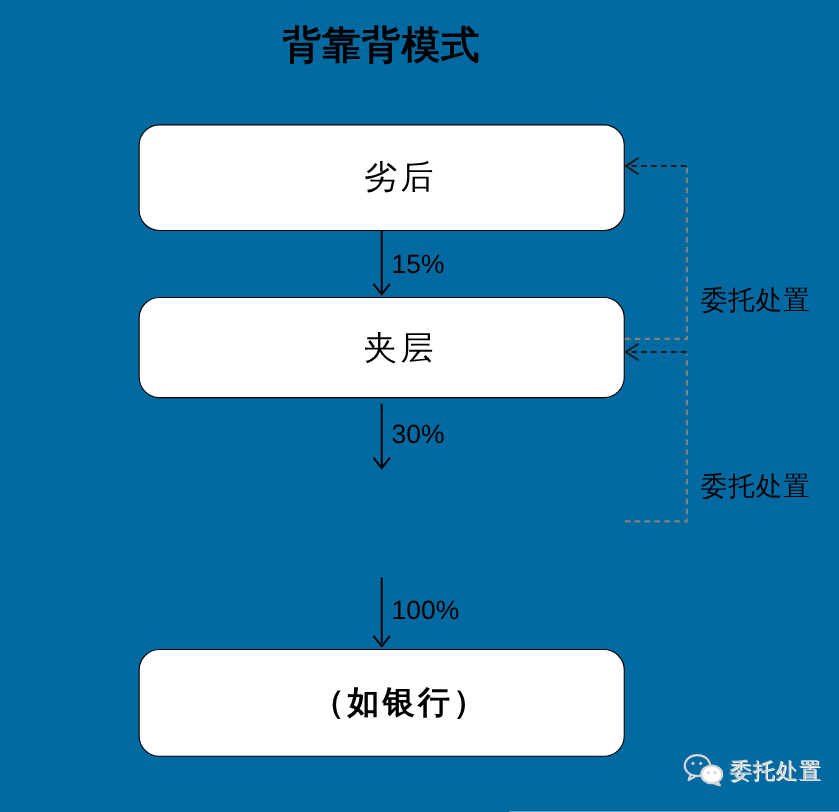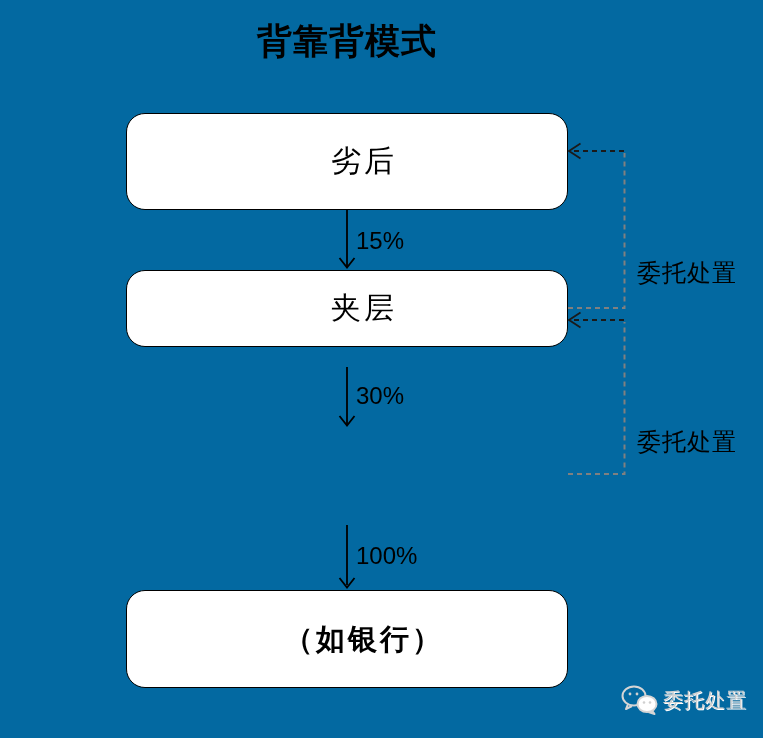--- a/index.html
+++ b/index.html
@@ -13,21 +13,21 @@
     font-family:"Liberation Sans",sans-serif;letter-spacing:1px;
   }
   .flow-box{
     position:absolute;left:126px;width:442px;box-sizing:border-box;
     border:1.6px solid #000;border-radius:19px;background:#fff;
     display:flex;flex-direction:column;align-items:center;justify-content:center;
     font-family:Liberation Serif, serif;font-size:30px;color:#000;
     letter-spacing:3px;text-align:center;padding-left:34px;
   }
   .box1{top:113px;height:97px;}
-  .box2{top:270px;height:77px;}
+  .box2{top:270px;height:92px;}
   .box3{top:428px;height:97px;}
   .box4{top:590px;height:98px;font-weight:bold;font-size:29px;line-height:42px;}
   .overlay{position:absolute;left:0;top:0;width:763px;height:738px;}
   .pct{
     position:absolute;font-size:24px;color:#000;
     font-family:"Liberation Sans",sans-serif;
   }
   .pct1{left:356px;top:227px;}
   .pct2{left:356px;top:382px;}
   .pct3{left:356px;top:542px;}

